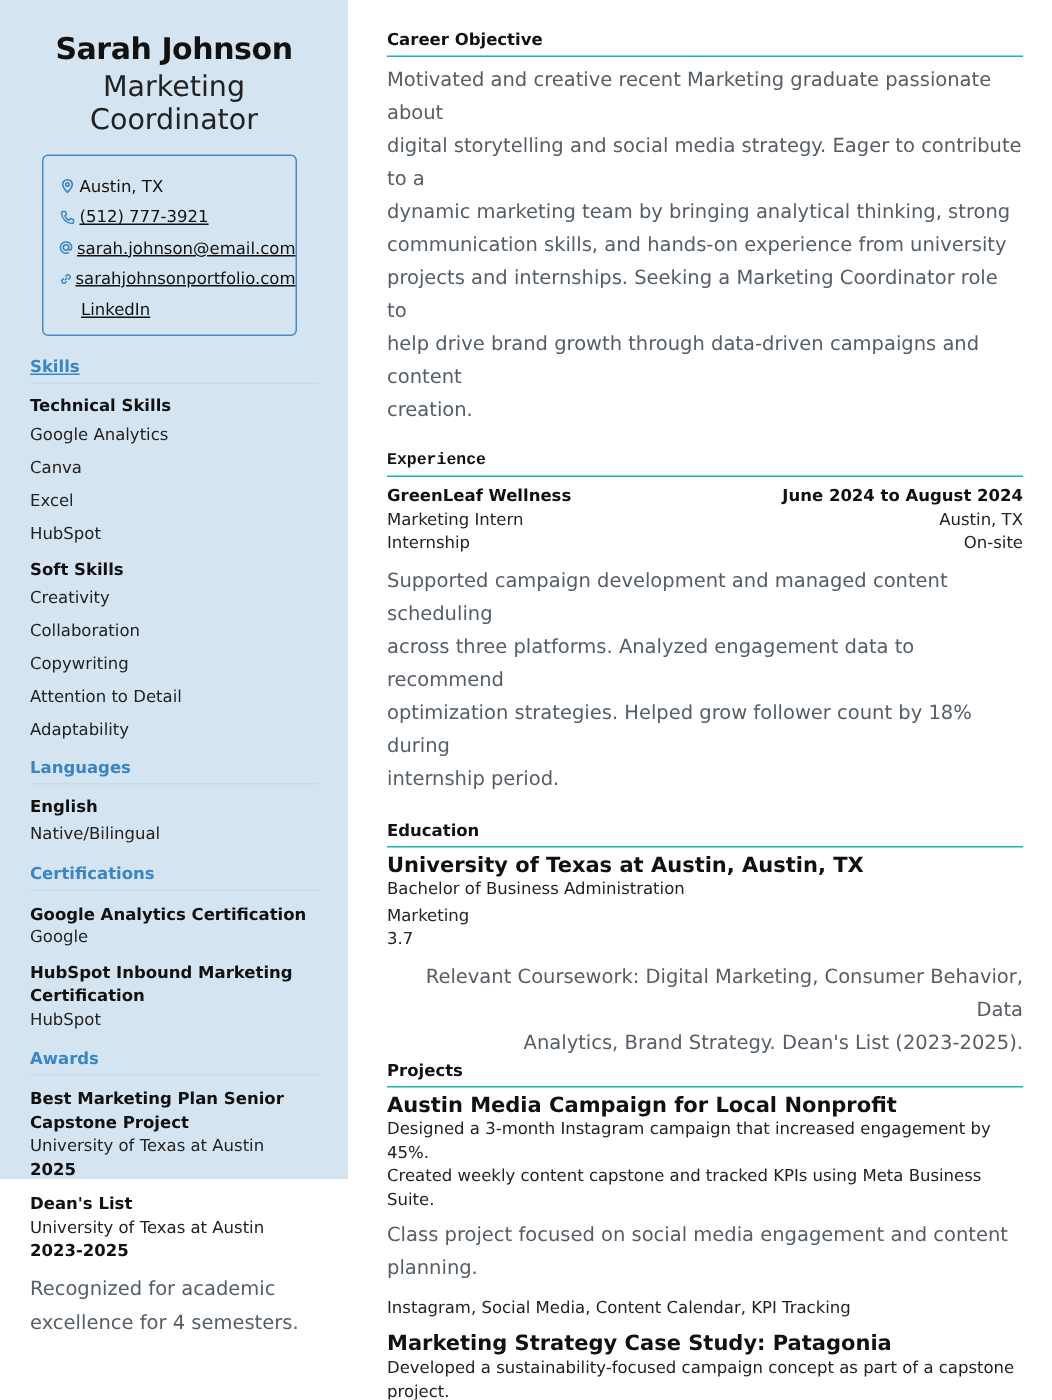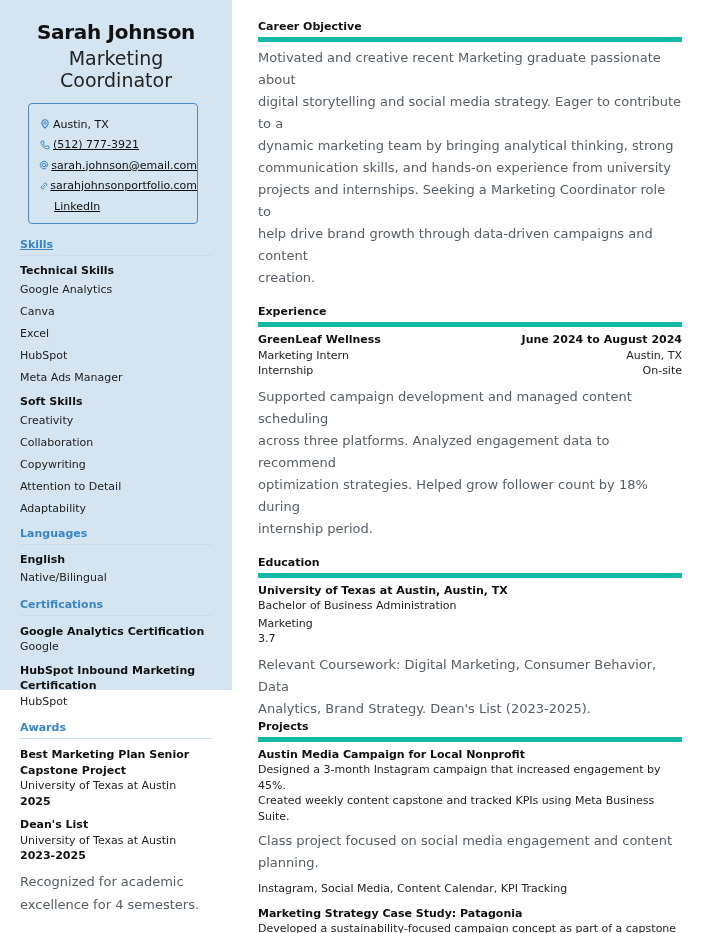--- a/index.html
+++ b/index.html
@@ -1,20 +1,20 @@
 <!DOCTYPE html>
 <html><head>
   <meta charset="utf-8">
   <style>
     * { box-sizing: border-box; margin: 0; padding: 0; }
     html, body { width: 701px; height: 933px; background: #ffffff; overflow: hidden; }
     body { font-family: "DejaVu Sans", "Liberation Sans", sans-serif; color: #111; position: relative; }
 
     .sidebar {
-      position: absolute; left: 0; top: 0; width: 232px; height: 690px;
+      position: absolute; left: 0; top: 0; width: 232px; height: 786px;
       background: #d4e4f1;
       padding: 0 20px;
     }
     .name {
       text-align: center; font-weight: bold; font-size: 20px; color: #111;
       margin-top: 20px; letter-spacing: -0.3px;
     }
     .role {
       text-align: center; font-size: 19px; color: #222; margin-top: 3px;
     }
@@ -40,28 +40,28 @@
     .side-line { font-size: 11px; line-height: 15.5px; color: #222; }
     .side-bold { font-size: 11px; line-height: 15.5px; font-weight: bold; color: #111; }
     .side-gap { height: 8px; }
     .side-desc { font-size: 13px; line-height: 23px; color: #555d66; margin-top: 6px; }
 
     .main {
       position: absolute; left: 258px; top: 0; width: 424px;
     }
     .main-h {
       font-weight: bold; font-size: 11px; color: #111;
-      border-bottom: 5px solid #14b8a6;
+      border-bottom: 1px solid #14b8a6;
       padding-bottom: 4px; margin-bottom: 5px;
     }
     .para { font-size: 13px; line-height: 22px; color: #555d66; }
     .row { display: flex; justify-content: space-between; font-size: 11px; line-height: 15.5px; color: #222; gap: 12px; }
     .row .b { font-weight: bold; color: #111; }
     .line { font-size: 11px; line-height: 15.5px; color: #222; }
-    .bline { font-size: 11px; line-height: 15.5px; font-weight: bold; color: #111; }
+    .bline { font-size: 14px; line-height: 15.5px; font-weight: bold; color: #111; }
   </style>
 </head>
 <body>
 
 <div class="sidebar">
   <div class="name">Sarah Johnson</div>
   <div class="role">Marketing Coordinator</div>
 
   <div class="contact-box">
     <div class="contact-row">
@@ -102,21 +102,20 @@
       <span class="lk">LinkedIn</span>
     </div>
   </div>
 
   <div class="side-h" style="margin-top:14px;text-decoration:underline;">Skills</div>
   <div class="side-sub">Technical Skills</div>
   <div class="side-item">Google Analytics</div>
   <div class="side-item">Canva</div>
   <div class="side-item">Excel</div>
   <div class="side-item">HubSpot</div>
-  <div class="side-item">Meta Ads Manager</div>
   <div class="side-sub">Soft Skills</div>
   <div class="side-item">Creativity</div>
   <div class="side-item">Collaboration</div>
   <div class="side-item">Copywriting</div>
   <div class="side-item">Attention to Detail</div>
   <div class="side-item">Adaptability</div>
 
   <div class="side-h" style="margin-top:4px;">Languages</div>
   <div class="side-sub" style="margin-bottom:4px;">English</div>
   <div class="side-item">Native/Bilingual</div>
@@ -150,21 +149,21 @@
   <div class="para">
     <div>Motivated and creative recent Marketing graduate passionate about</div>
     <div>digital storytelling and social media strategy. Eager to contribute to a</div>
     <div>dynamic marketing team by bringing analytical thinking, strong</div>
     <div>communication skills, and hands-on experience from university</div>
     <div>projects and internships. Seeking a Marketing Coordinator role to</div>
     <div>help drive brand growth through data-driven campaigns and content</div>
     <div>creation.</div>
   </div>
 
-  <div class="main-h" style="margin-top:16px;">Experience</div>
+  <div class="main-h" style="margin-top:16px;font-family:Liberation Mono, monospace;">Experience</div>
   <div style="margin-top:4px;">
     <div class="row">
       <span class="b">GreenLeaf Wellness</span>
       <span class="b">June 2024 to August 2024</span>
     </div>
     <div class="row">
       <span>Marketing Intern</span>
       <span>Austin, TX</span>
     </div>
     <div class="row">
@@ -178,21 +177,21 @@
       <div>internship period.</div>
     </div>
   </div>
 
   <div class="main-h" style="margin-top:16px;">Education</div>
   <div style="margin-top:4px;">
     <div class="bline">University of Texas at Austin, Austin, TX</div>
     <div class="line">Bachelor of Business Administration</div>
     <div class="line" style="margin-top:2px;">Marketing</div>
     <div class="line">3.7</div>
-    <div class="para" style="margin-top:7px;">
+    <div class="para" style="margin-top:7px;text-align:right;">
       <div>Relevant Coursework: Digital Marketing, Consumer Behavior, Data</div>
       <div>Analytics, Brand Strategy. Dean's List (2023-2025).</div>
     </div>
   </div>
 
   <div class="main-h" style="">Projects</div>
   <div style="margin-top:4px;">
     <div class="bline">Austin Media Campaign for Local Nonprofit</div>
     <div class="line">Designed a 3-month Instagram campaign that increased engagement by 45%.</div>
     <div class="line">Created weekly content capstone and tracked KPIs using Meta Business Suite.</div>

